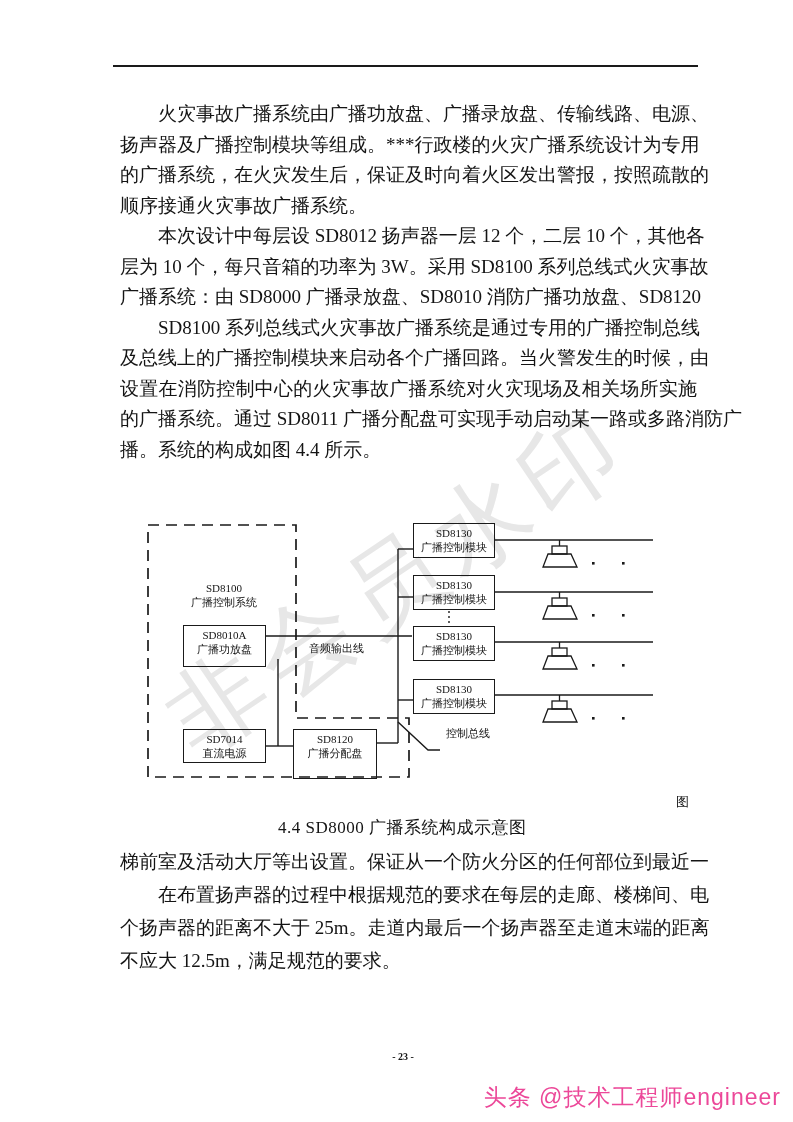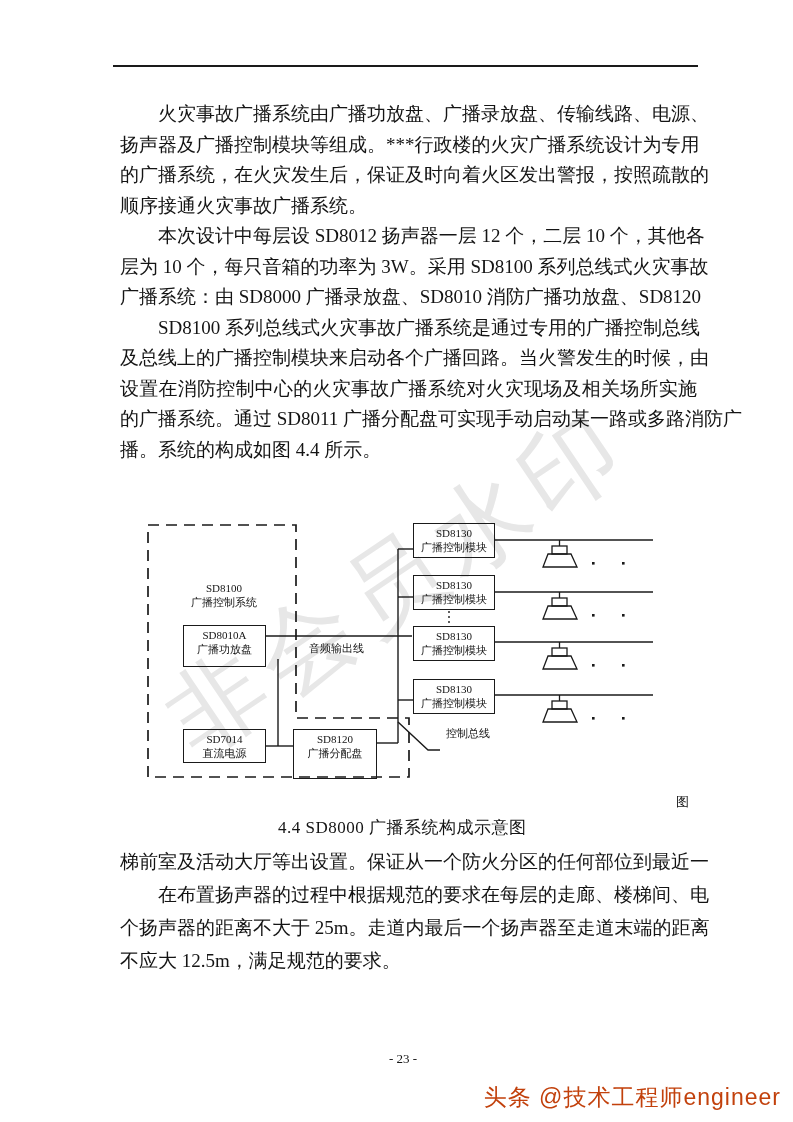--- a/index.html
+++ b/index.html
@@ -26,23 +26,23 @@
   #box-amp{left:183px;top:625px;width:83px;height:42px;}
   #box-pwr{left:183px;top:729px;width:83px;height:34px;}
   #box-dist{left:293px;top:729px;width:84px;height:50px;}
   .module-box{left:413px;width:82px;height:35px;}
   .dlabel{position:absolute;z-index:2;font-size:11px;line-height:13.5px;white-space:nowrap;}
   #label-system{left:168px;top:582px;width:112px;text-align:center;}
   #label-audio{left:309px;top:642px;}
   #label-bus{left:446px;top:727px;}
   #orphan-tu{position:absolute;left:676px;top:793px;font-size:13px;z-index:2;}
   #caption{position:absolute;left:278px;top:813px;font-size:17px;line-height:30px;z-index:2;letter-spacing:0.5px;text-align:center;}
-  #page-number{position:absolute;left:353px;top:1051px;width:100px;text-align:center;font-size:13px;z-index:2;}
+  #page-number{position:absolute;left:353px;top:1051px;width:100px;text-align:center;font-size:10px;z-index:2;font-weight:bold;}
   #branding{position:absolute;right:12px;top:1082px;font-size:23px;letter-spacing:1px;z-index:2;
-            font-family:"Liberation Sans","DejaVu Sans",sans-serif;color:#c2410c;
+            font-family:"Liberation Sans","DejaVu Sans",sans-serif;color:#ec4899;
             text-shadow:2px 2px 0 #ffffff,3px 3px 1px rgba(255,255,255,.9);}
 </style>
 </head>
 <body>
 
 <div class="page">
 
   <div class="watermark">非会员水印</div>
 
   <div class="toprule"></div>

